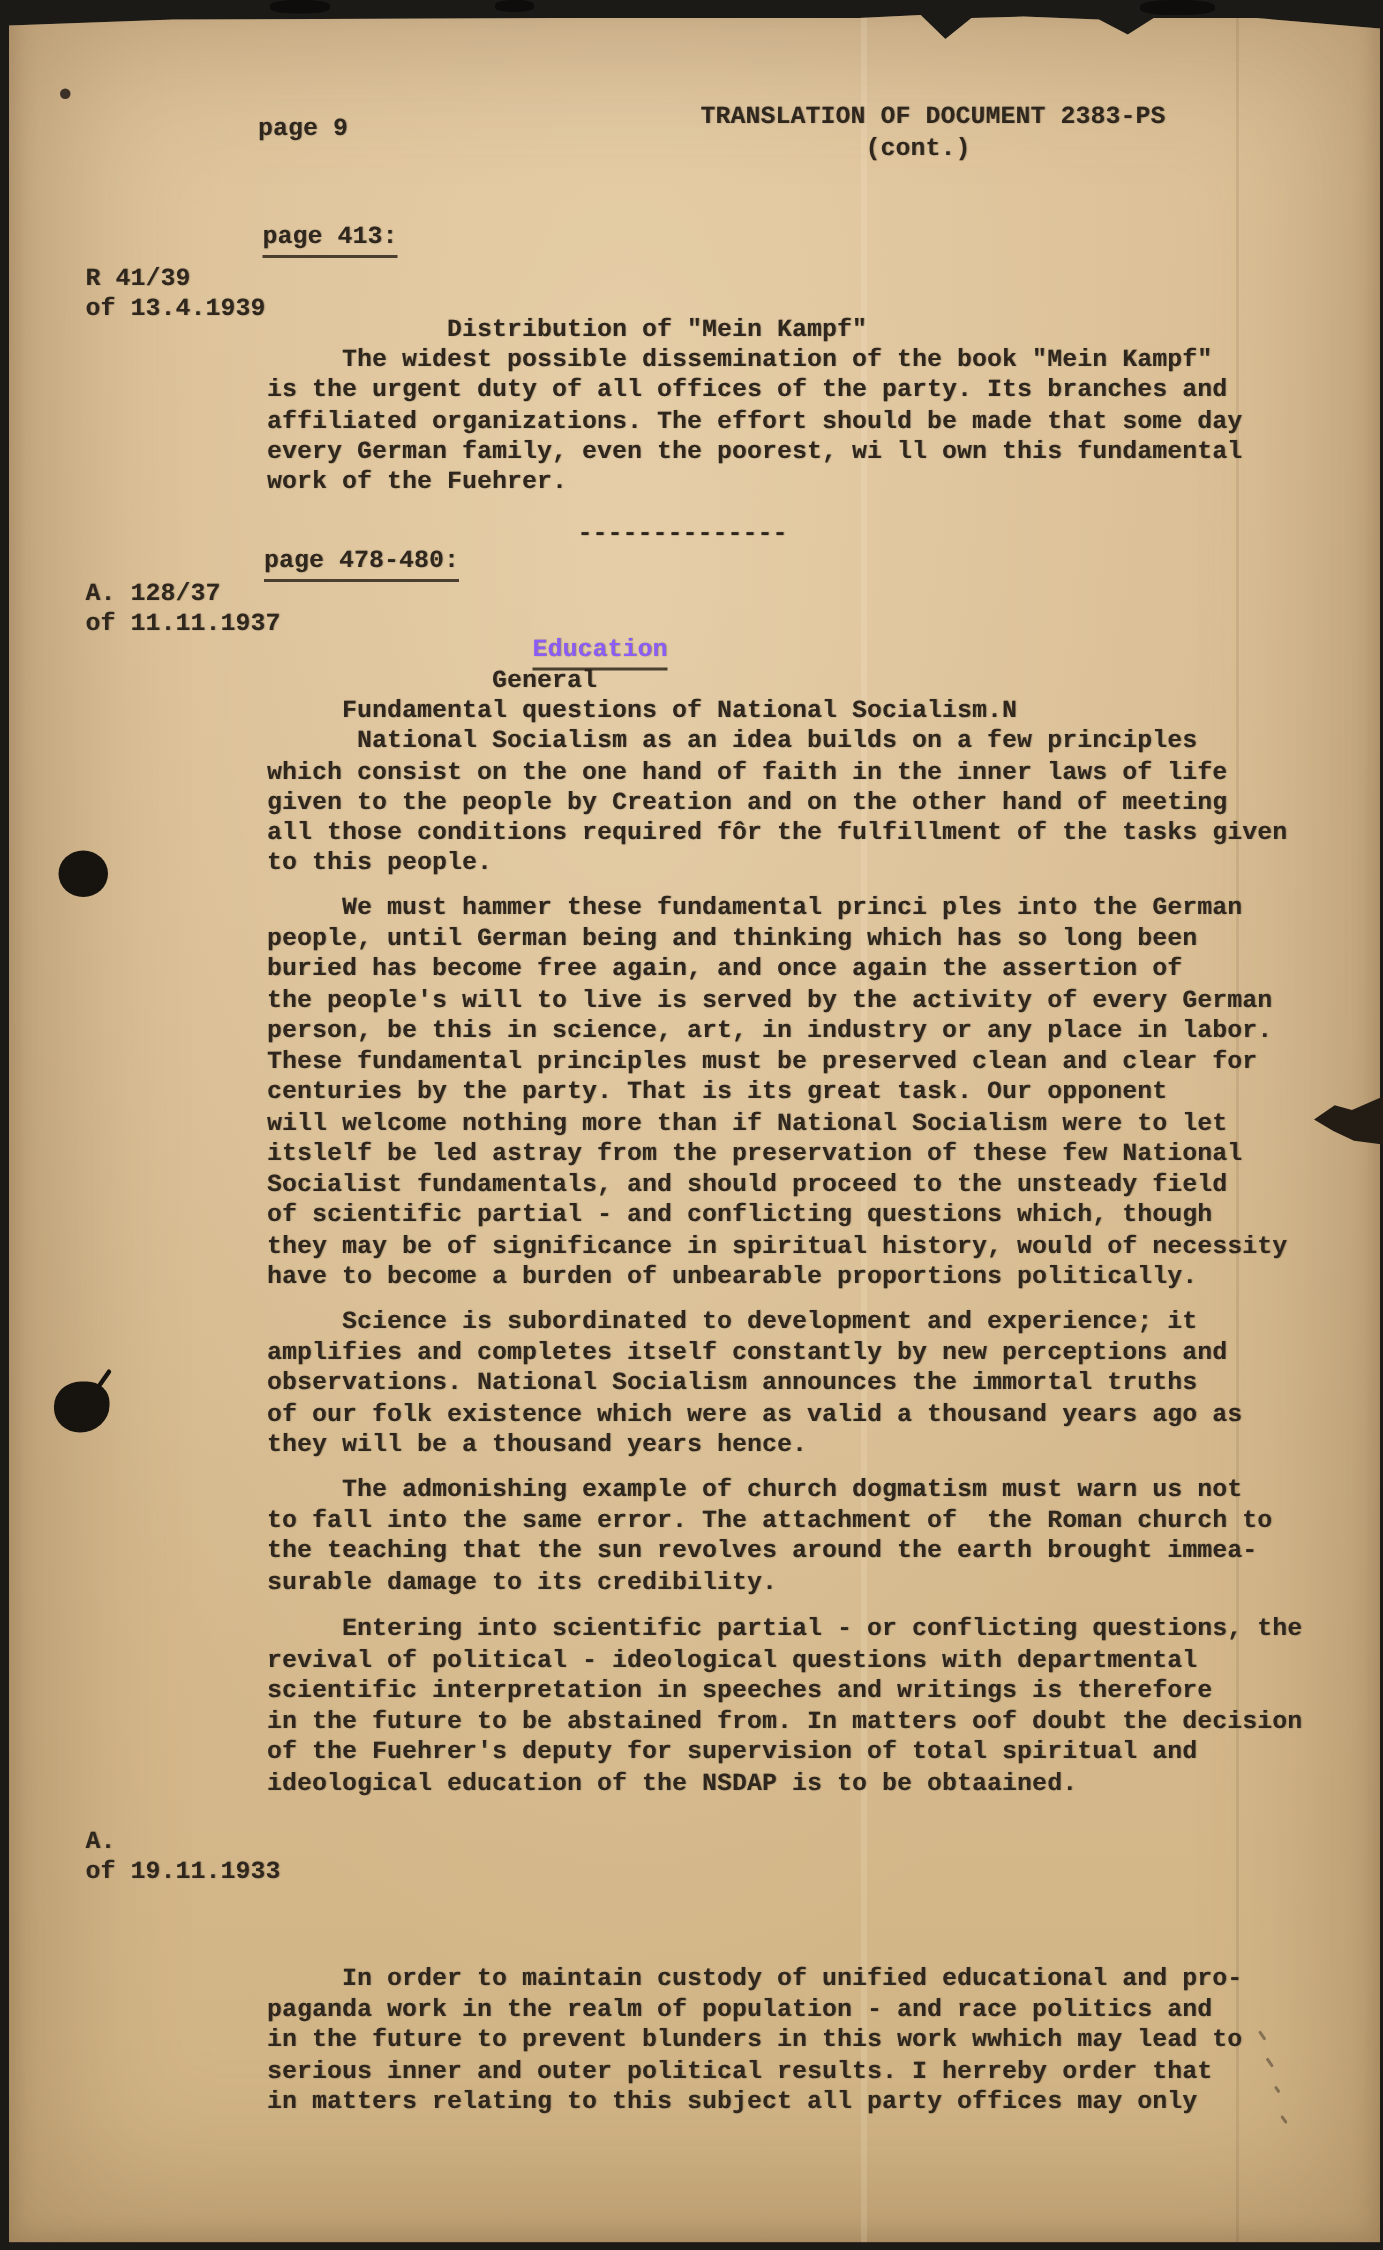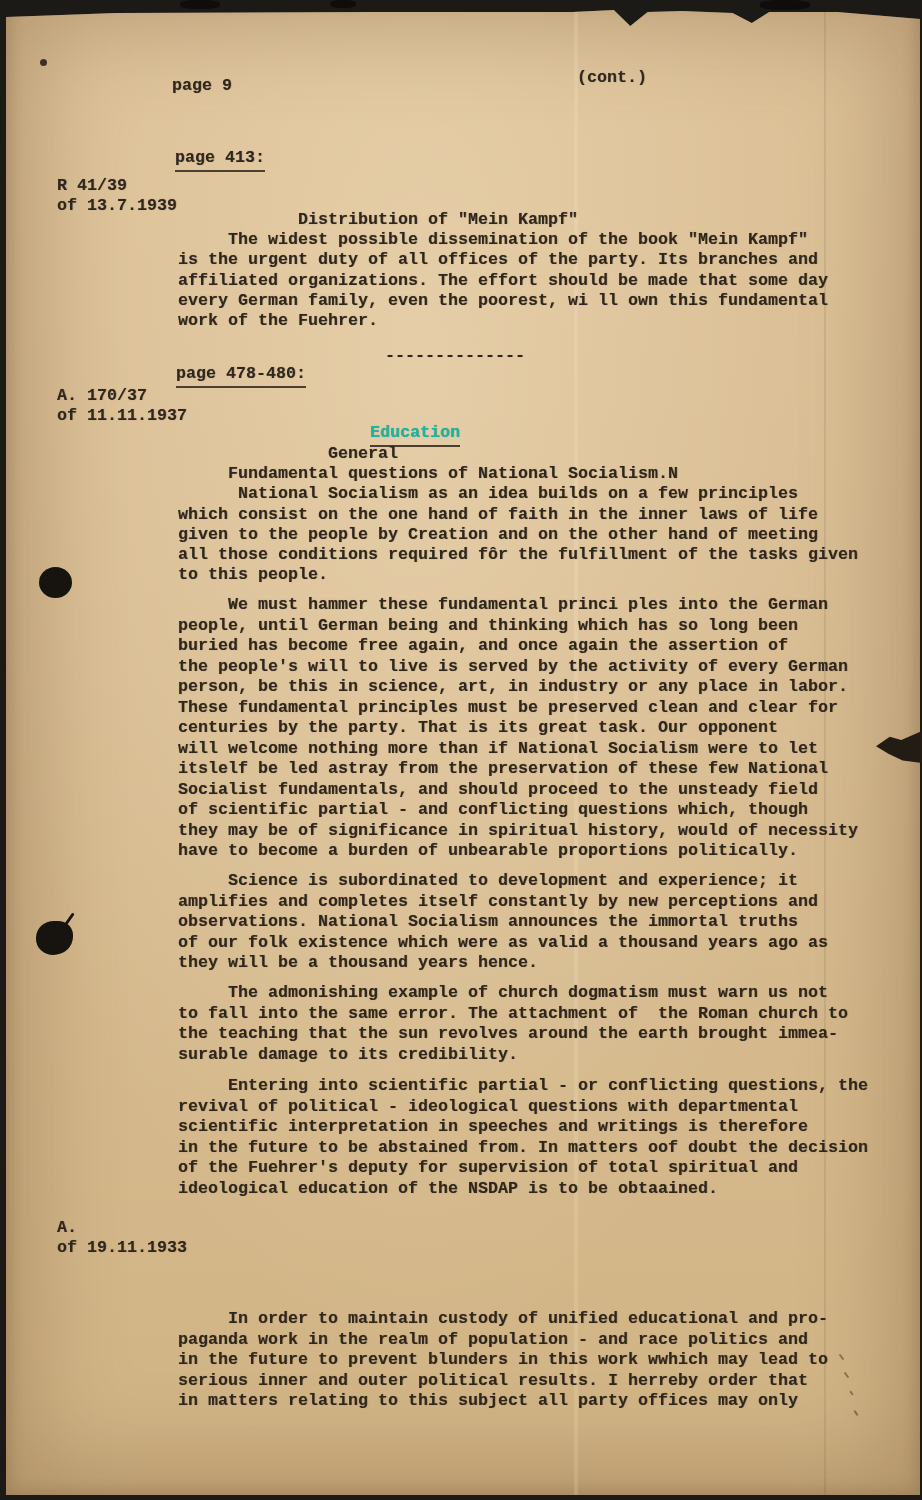--- a/index.html
+++ b/index.html
@@ -44,35 +44,35 @@
   <div class="scan-blob" style="left:330px;top:0;width:26px;height:8px;"></div>
   <div class="scan-blob" style="left:760px;top:0;width:50px;height:10px;"></div>
 
   <div class="paper">
     <div class="crease light" style="left:568px;"></div>
     <div class="crease dark" style="left:818px;"></div>
   </div>
 
   <div class="t" style="left: 172px; top: 76px; color: rgb(47, 39, 29);">page 9</div>
 
-  <div class="t" style="left: 467px; top: 68px; color: rgb(47, 39, 29);"><div class="tline">           (cont.)</div></div>
+  <div class="t" style="left: 467px; top: 68px; color: rgb(47, 39, 29);"><div class="tline">TRANSLATION OF DOCUMENT 2383-PS</div><div class="tline">           (cont.)</div></div>
 
   <div class="t u" style="left: 175px; top: 148px; color: rgb(47, 39, 29);">page 413:</div>
 
-  <div class="t lh20" style="left: 57px; top: 176px; color: rgb(47, 39, 29); font-family: Liberation Mono, monospace;"><div class="tline">R 41/39</div><div class="tline">of 13.7.1939</div></div>
+  <div class="t lh20" style="left: 57px; top: 176px; color: rgb(47, 39, 29); font-family: Liberation Mono, monospace;"><div class="tline">R 41/39</div><div class="tline">of 13.4.1939</div></div>
 
   <div class="t lh20" style="left: 178px; top: 210px; color: rgb(47, 39, 29);"><div class="tline">            Distribution of "Mein Kampf"</div><div class="tline">     The widest possible dissemination of the book "Mein Kampf"</div><div class="tline">is the urgent duty of all offices of the party. Its branches and</div><div class="tline">affiliated organizations. The effort should be made that some day</div><div class="tline">every German family, even the poorest, wi ll own this fundamental</div><div class="tline">work of the Fuehrer.</div></div>
 
   <div class="t" style="left: 385px; top: 346px; color: rgb(47, 39, 29);">--------------</div>
 
   <div class="t u" style="left: 176px; top: 364px; color: rgb(47, 39, 29);">page 478-480:</div>
 
-  <div class="t lh20" style="left: 57px; top: 386px; color: rgb(47, 39, 29);"><div class="tline">A. 170/37</div><div class="tline">of 11.11.1937</div></div>
+  <div class="t lh20" style="left: 57px; top: 386px; color: rgb(47, 39, 29);"><div class="tline">A. 128/37</div><div class="tline">of 11.11.1937</div></div>
 
-  <div class="t u" style="left: 370px; top: 423px; color: #14b8a6;">Education</div>
+  <div class="t u" style="left: 355px; top: 423px; color: #8b5cf6;">Education</div>
 
   <div class="t lh20" style="left: 178px; top: 444px; color: rgb(47, 39, 29);"><div class="tline">               General</div><div class="tline">     Fundamental questions of National Socialism.N</div><div class="tline">      National Socialism as an idea builds on a few principles</div><div class="tline">which consist on the one hand of faith in the inner laws of life</div><div class="tline">given to the people by Creation and on the other hand of meeting</div><div class="tline">all those conditions required fôr the fulfillment of the tasks given</div><div class="tline">to this people.</div></div>
 
   <div class="t" style="left: 178px; top: 595px; color: rgb(47, 39, 29);"><div class="tline">     We must hammer these fundamental princi ples into the German</div><div class="tline">people, until German being and thinking which has so long been</div><div class="tline">buried has become free again, and once again the assertion of</div><div class="tline">the people's will to live is served by the activity of every German</div><div class="tline">person, be this in science, art, in industry or any place in labor.</div><div class="tline">These fundamental principles must be preserved clean and clear for</div><div class="tline">centuries by the party. That is its great task. Our opponent</div><div class="tline">will welcome nothing more than if National Socialism were to let</div><div class="tline">itslelf be led astray from the preservation of these few National</div><div class="tline">Socialist fundamentals, and should proceed to the unsteady field</div><div class="tline">of scientific partial - and conflicting questions which, though</div><div class="tline">they may be of significance in spiritual history, would of necessity</div><div class="tline">have to become a burden of unbearable proportions politically.</div></div>
 
   <div class="t" style="left: 178px; top: 871px; color: rgb(47, 39, 29);"><div class="tline">     Science is subordinated to development and experience; it</div><div class="tline">amplifies and completes itself constantly by new perceptions and</div><div class="tline">observations. National Socialism announces the immortal truths</div><div class="tline">of our folk existence which were as valid a thousand years ago as</div><div class="tline">they will be a thousand years hence.</div></div>
 
   <div class="t" style="left: 178px; top: 983px; color: rgb(47, 39, 29);"><div class="tline">     The admonishing example of church dogmatism must warn us not</div><div class="tline">to fall into the same error. The attachment of  the Roman church to</div><div class="tline">the teaching that the sun revolves around the earth brought immea-</div><div class="tline">surable damage to its credibility.</div></div>
 
   <div class="t" style="left: 178px; top: 1076px; color: rgb(47, 39, 29);"><div class="tline">     Entering into scientific partial - or conflicting questions, the</div><div class="tline">revival of political - ideological questions with departmental</div><div class="tline">scientific interpretation in speeches and writings is therefore</div><div class="tline">in the future to be abstained from. In matters oof doubt the decision</div><div class="tline">of the Fuehrer's deputy for supervision of total spiritual and</div><div class="tline">ideological education of the NSDAP is to be obtaained.</div></div>

